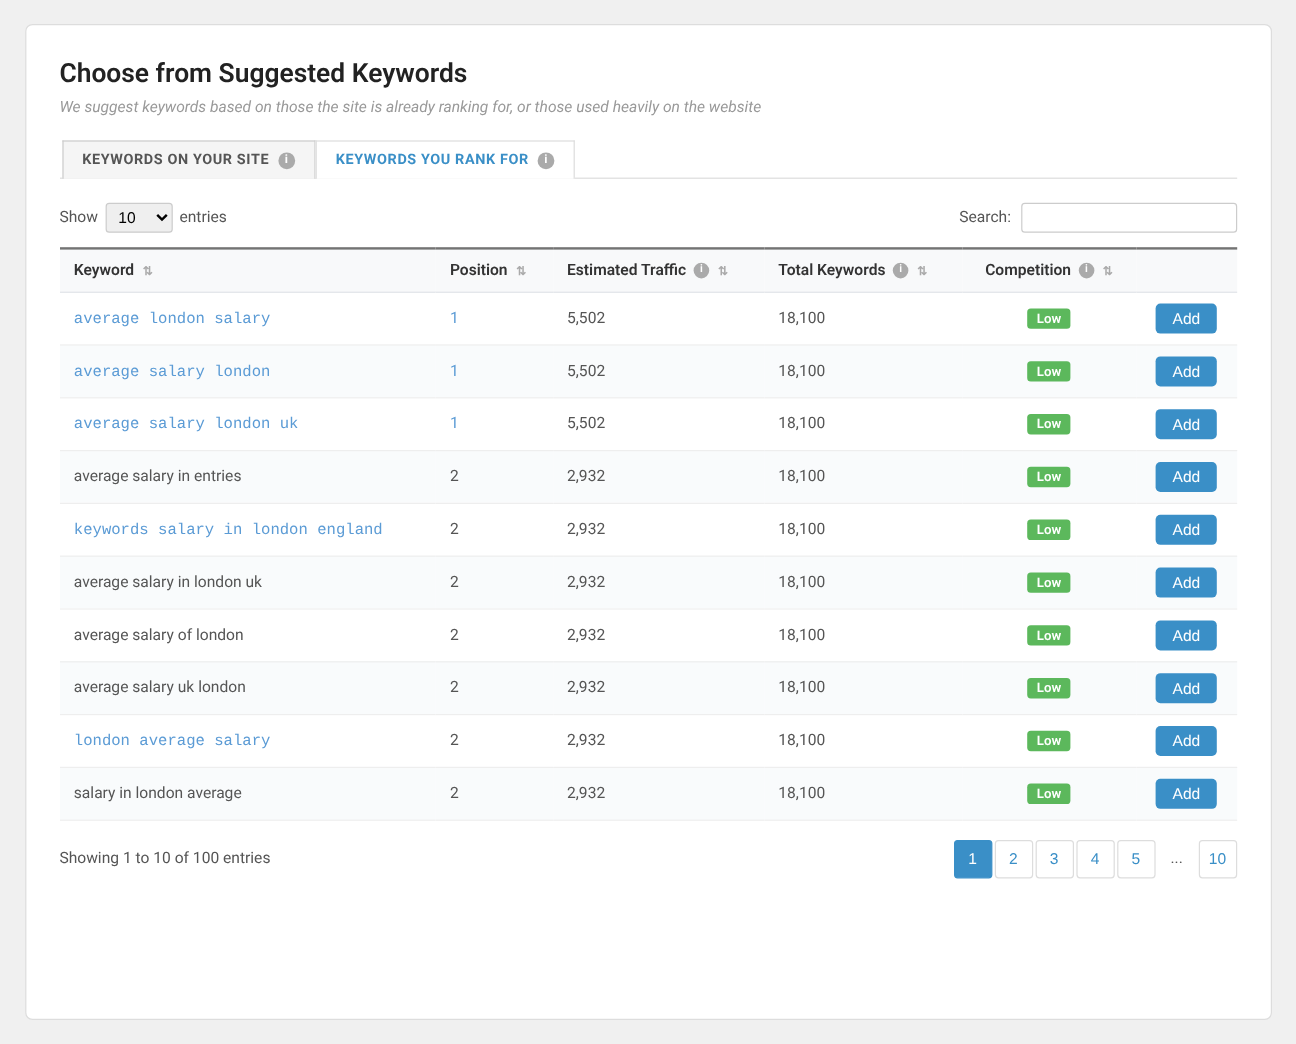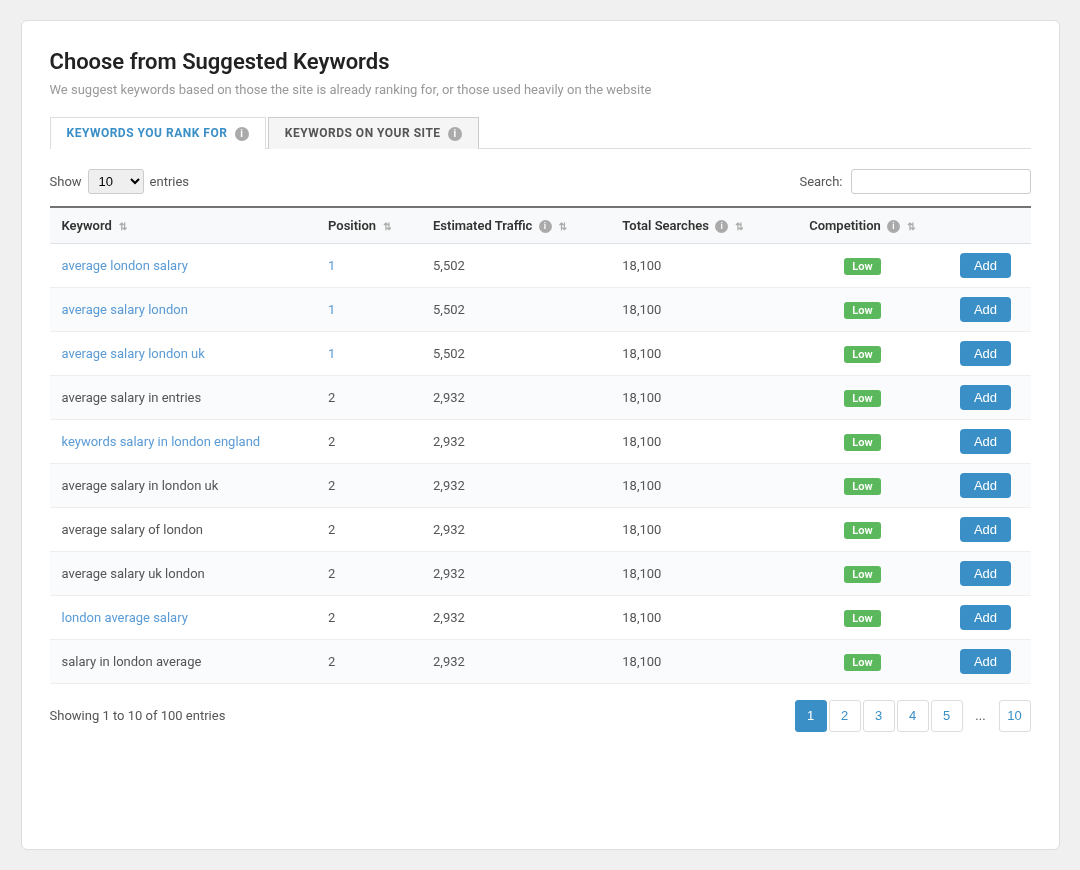--- a/index.html
+++ b/index.html
@@ -23,20 +23,21 @@
     .page-title {
       font-size: 22px;
       font-weight: 600;
       color: #222;
       margin-bottom: 8px;
     }
     .subtitle {
       font-size: 13px;
       color: #999;
       margin-bottom: 20px;
+      font-style: italic;
     }
     .tabs {
       display: flex;
       border-bottom: 1px solid #ddd;
       margin-bottom: 20px;
     }
     .tab {
       padding: 8px 16px;
       font-size: 12px;
       font-weight: 700;
@@ -148,20 +149,21 @@
       vertical-align: middle;
     }
     tr:nth-child(even) td {
       background: #f9fbfc;
     }
     tr:nth-child(odd) td {
       background: #fff;
     }
     .keyword-cell {
       color: #5b9bd5;
+      font-family: Liberation Mono, monospace;
     }
     .badge-low {
       background: #5cb85c;
       color: #fff;
       padding: 2px 8px;
       border-radius: 3px;
       font-size: 11px;
       font-weight: 600;
     }
     .add-btn {
@@ -223,26 +225,26 @@
     }
   </style>
 </head>
 <body>
 
 <div class="card">
   <h1 class="page-title">Choose from Suggested Keywords</h1>
   <p class="subtitle">We suggest keywords based on those the site is already ranking for, or those used heavily on the website</p>
 
   <div class="tabs">
+    <div class="tab tab-inactive">
+      <span>KEYWORDS ON YOUR SITE</span>
+      <span class="tab-info">i</span>
+    </div>
     <div class="tab tab-active">
       <span>KEYWORDS YOU RANK FOR</span>
-      <span class="tab-info">i</span>
-    </div>
-    <div class="tab tab-inactive">
-      <span>KEYWORDS ON YOUR SITE</span>
       <span class="tab-info">i</span>
     </div>
   </div>
 
   <div class="controls-row">
     <div class="show-entries">
       <span>Show</span>
       <select>
         <option>10</option>
         <option>25</option>
@@ -267,21 +269,21 @@
         <th>
           <span>Position</span>
           <span class="sort-icon">⇅</span>
         </th>
         <th>
           <span>Estimated Traffic</span>
           <span class="info-icon">i</span>
           <span class="sort-icon">⇅</span>
         </th>
         <th>
-          <span>Total Searches</span>
+          <span>Total Keywords</span>
           <span class="info-icon">i</span>
           <span class="sort-icon">⇅</span>
         </th>
         <th class="competition-col">
           <span>Competition</span>
           <span class="info-icon">i</span>
           <span class="sort-icon">⇅</span>
         </th>
         <th></th>
       </tr>

